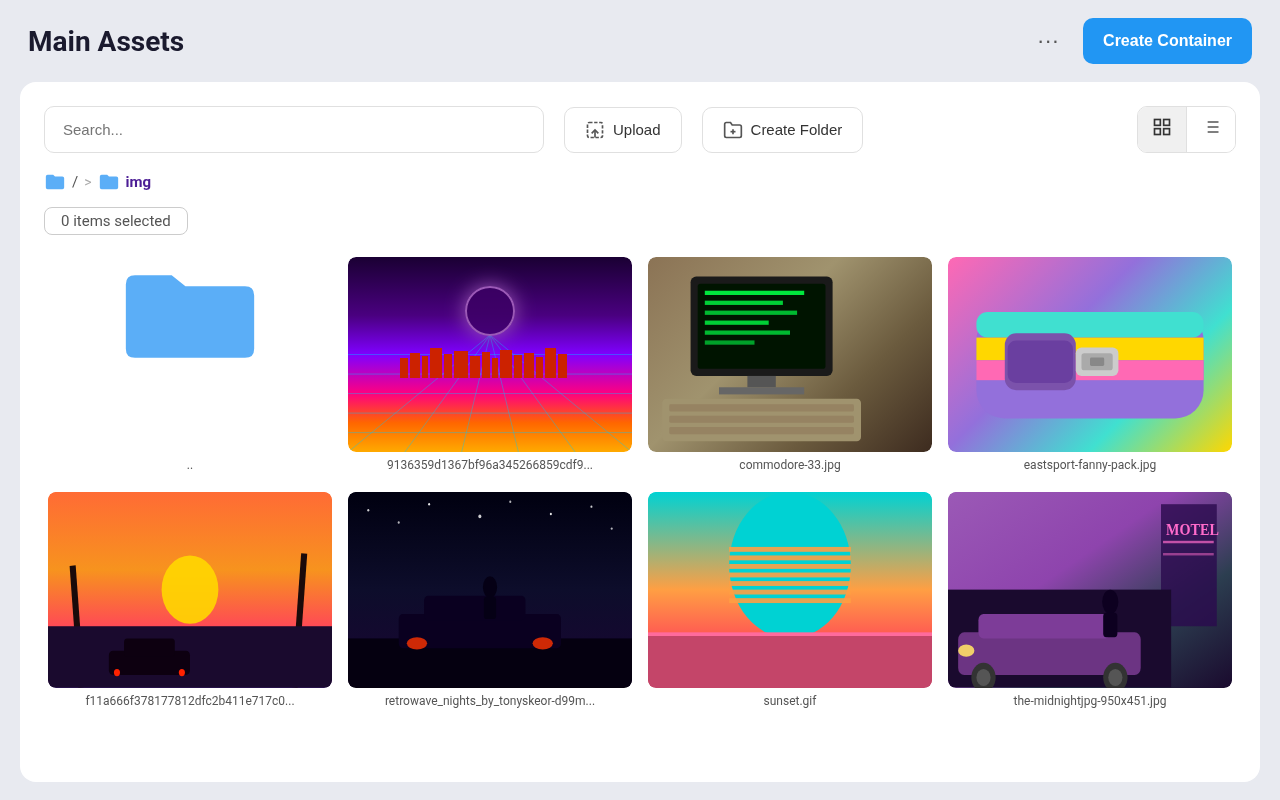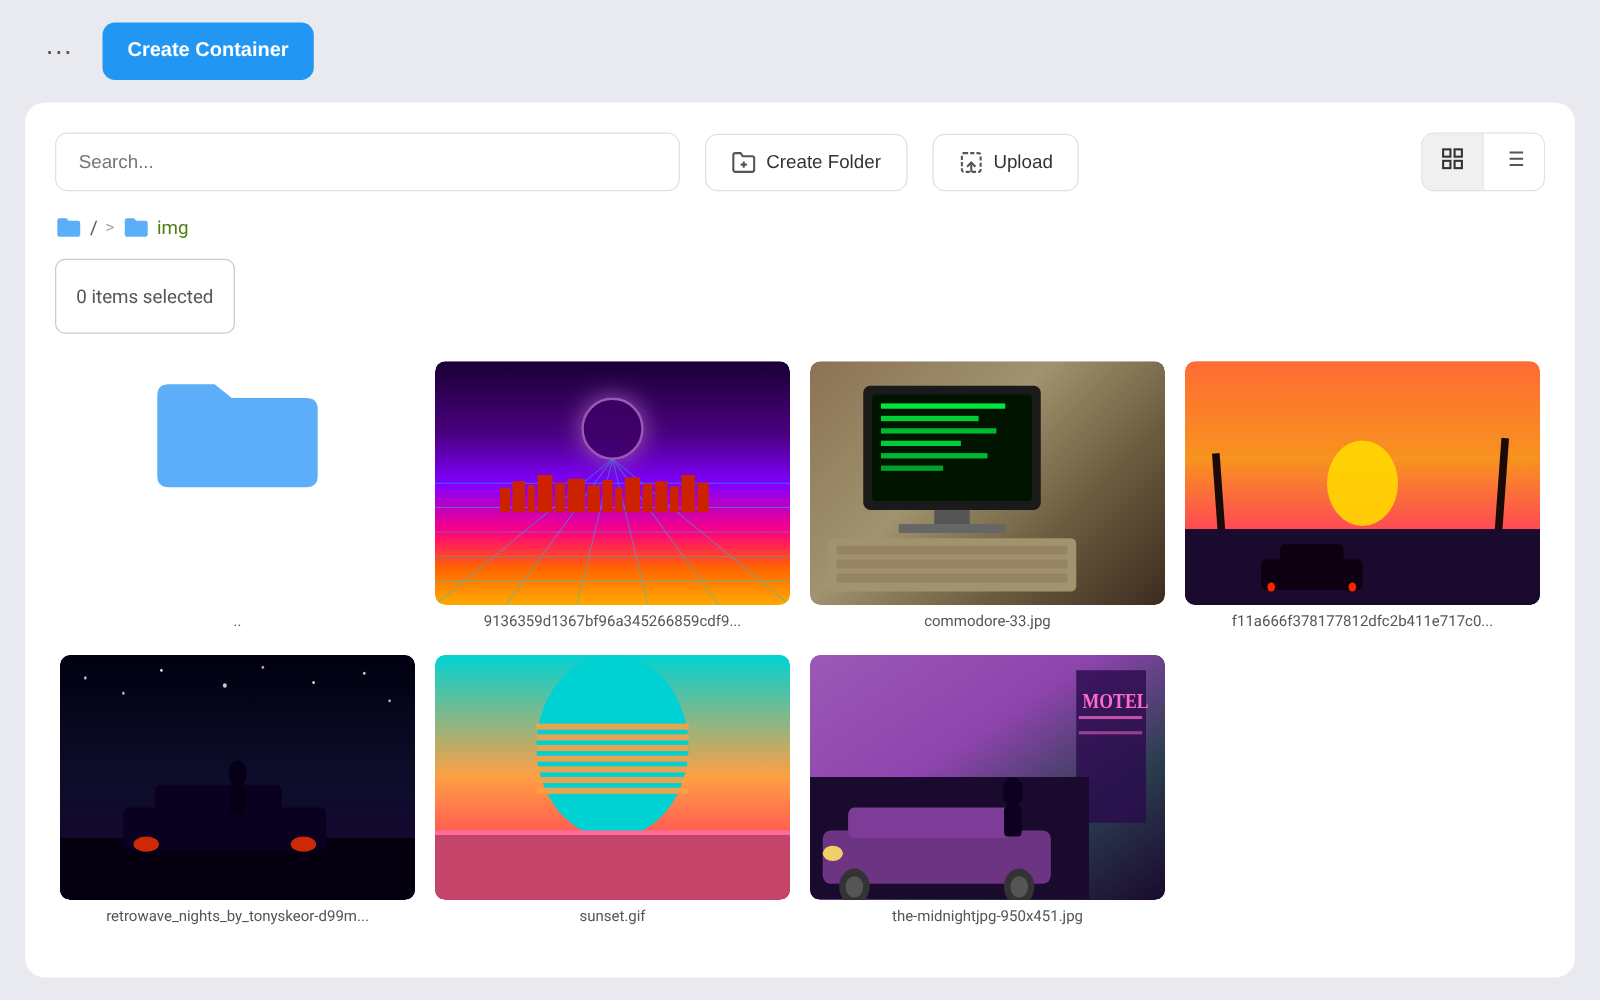--- a/index.html
+++ b/index.html
@@ -121,30 +121,30 @@
       color: #555;
     }
     .breadcrumb-sep {
       color: #aaa;
       font-size: 14px;
     }
     .breadcrumb-current {
       display: flex;
       align-items: center;
       gap: 6px;
-      color: #4d7c0f;
-      font-weight: 400;
+      color: #4c1d95;
+      font-weight: 700;
     }
 
     
     .items-selected-badge {
       display: inline-block;
       border: 1.5px solid #ccc;
       border-radius: 8px;
-      padding: 20px 16px;
+      padding: 4px 16px;
       font-size: 15px;
       color: #555;
       margin-bottom: 18px;
     }
 
     
     .grid {
       display: grid;
       grid-template-columns: repeat(4, 1fr);
       gap: 8px;
@@ -216,48 +216,49 @@
     .img-motel-car {
       background: linear-gradient(135deg, #9b59b6 0%, #8e44ad 30%, #2c3e50 60%, #1a0a2e 100%);
       width: 100%;
       height: 100%;
     }
   </style>
 </head>
 <body>
 
 <div class="header">
+  <h1 class="header-title">Main Assets</h1>
   <div class="header-actions">
     <button class="more-btn">
       <span>···</span>
     </button>
     <button class="create-container-btn">Create Container</button>
   </div>
 </div>
 
 <div class="panel">
 
   
   <div class="toolbar">
     <input class="search-input" type="text" placeholder="Search..." style="">
     <button class="toolbar-btn">
       <svg width="20" height="20" viewBox="0 0 24 24" fill="none" stroke="#555" stroke-width="2">
+        <rect x="3" y="3" width="18" height="18" rx="2" ry="2" stroke-dasharray="4 2"></rect>
+        <polyline points="16 16 12 12 8 16"></polyline>
+        <line x1="12" y1="12" x2="12" y2="21"></line>
+      </svg>
+      <span>Upload</span>
+    </button>
+    <button class="toolbar-btn">
+      <svg width="20" height="20" viewBox="0 0 24 24" fill="none" stroke="#555" stroke-width="2">
         <path d="M22 19a2 2 0 0 1-2 2H4a2 2 0 0 1-2-2V5a2 2 0 0 1 2-2h5l2 3h9a2 2 0 0 1 2 2z"></path>
         <line x1="12" y1="11" x2="12" y2="17"></line>
         <line x1="9" y1="14" x2="15" y2="14"></line>
       </svg>
       <span>Create Folder</span>
-    </button>
-    <button class="toolbar-btn">
-      <svg width="20" height="20" viewBox="0 0 24 24" fill="none" stroke="#555" stroke-width="2">
-        <rect x="3" y="3" width="18" height="18" rx="2" ry="2" stroke-dasharray="4 2"></rect>
-        <polyline points="16 16 12 12 8 16"></polyline>
-        <line x1="12" y1="12" x2="12" y2="21"></line>
-      </svg>
-      <span>Upload</span>
     </button>
     <div class="view-toggle">
       <button class="view-btn active">
         <svg width="20" height="20" viewBox="0 0 24 24" fill="none" stroke="#333" stroke-width="2">
           <rect x="3" y="3" width="7" height="7"></rect>
             <rect x="14" y="3" width="7" height="7"></rect>
           <rect x="3" y="14" width="7" height="7"></rect>
             <rect x="14" y="14" width="7" height="7"></rect>
         </svg>
       </button>
@@ -373,20 +374,39 @@
 
             <rect x="15" y="100" width="130" height="5" rx="1" fill="#8b7355" opacity="0.5"></rect>
             <rect x="15" y="108" width="130" height="5" rx="1" fill="#8b7355" opacity="0.5"></rect>
             <rect x="15" y="116" width="130" height="5" rx="1" fill="#8b7355" opacity="0.5"></rect>
           </svg>
         </div>
       </div>
       <span class="grid-label">commodore-33.jpg</span>
     </div>
 
+    <div class="grid-item">
+      <div class="grid-thumb">
+        <div class="img-fanny" style="width:100%;height:100%;border-radius:8px;overflow:hidden;display:flex;align-items:center;justify-content:center;">
+          <svg viewBox="0 0 200 130" width="100%" height="100%">
+            <rect x="20" y="35" width="160" height="75" rx="20" fill="#9370db"></rect>
+            <rect x="20" y="35" width="160" height="18" rx="8" fill="#40e0d0"></rect>
+            <rect x="20" y="53" width="160" height="16" rx="0" fill="#ffd700"></rect>
+            <rect x="20" y="69" width="160" height="14" rx="0" fill="#ff69b4"></rect>
+            <rect x="40" y="50" width="50" height="40" rx="8" fill="#7b52ab"></rect>
+            <rect x="42" y="55" width="46" height="30" rx="6" fill="#6a3fa0"></rect>
+
+            <rect x="90" y="60" width="30" height="20" rx="4" fill="#ccc"></rect>
+            <rect x="94" y="64" width="22" height="12" rx="2" fill="#aaa"></rect>
+            <rect x="100" y="67" width="10" height="6" rx="1" fill="#888"></rect>
+          </svg>
+        </div>
+      </div>
+      <span class="grid-label">eastsport-fanny-pack.jpg</span>
+    </div>
 
     <div class="grid-item">
       <div class="grid-thumb">
         <div class="img-sunset-city" style="width:100%;height:100%;border-radius:8px;overflow:hidden;position:relative;">
 
           <svg style="position:absolute;bottom:0;left:0;width:100%;height:100%;" viewBox="0 0 280 160" preserveAspectRatio="none">
 
             <defs>
               <linearGradient id="sky1" x1="0" y1="0" x2="0" y2="1">
                 <stop offset="0%" stop-color="#ff6b35"></stop>

